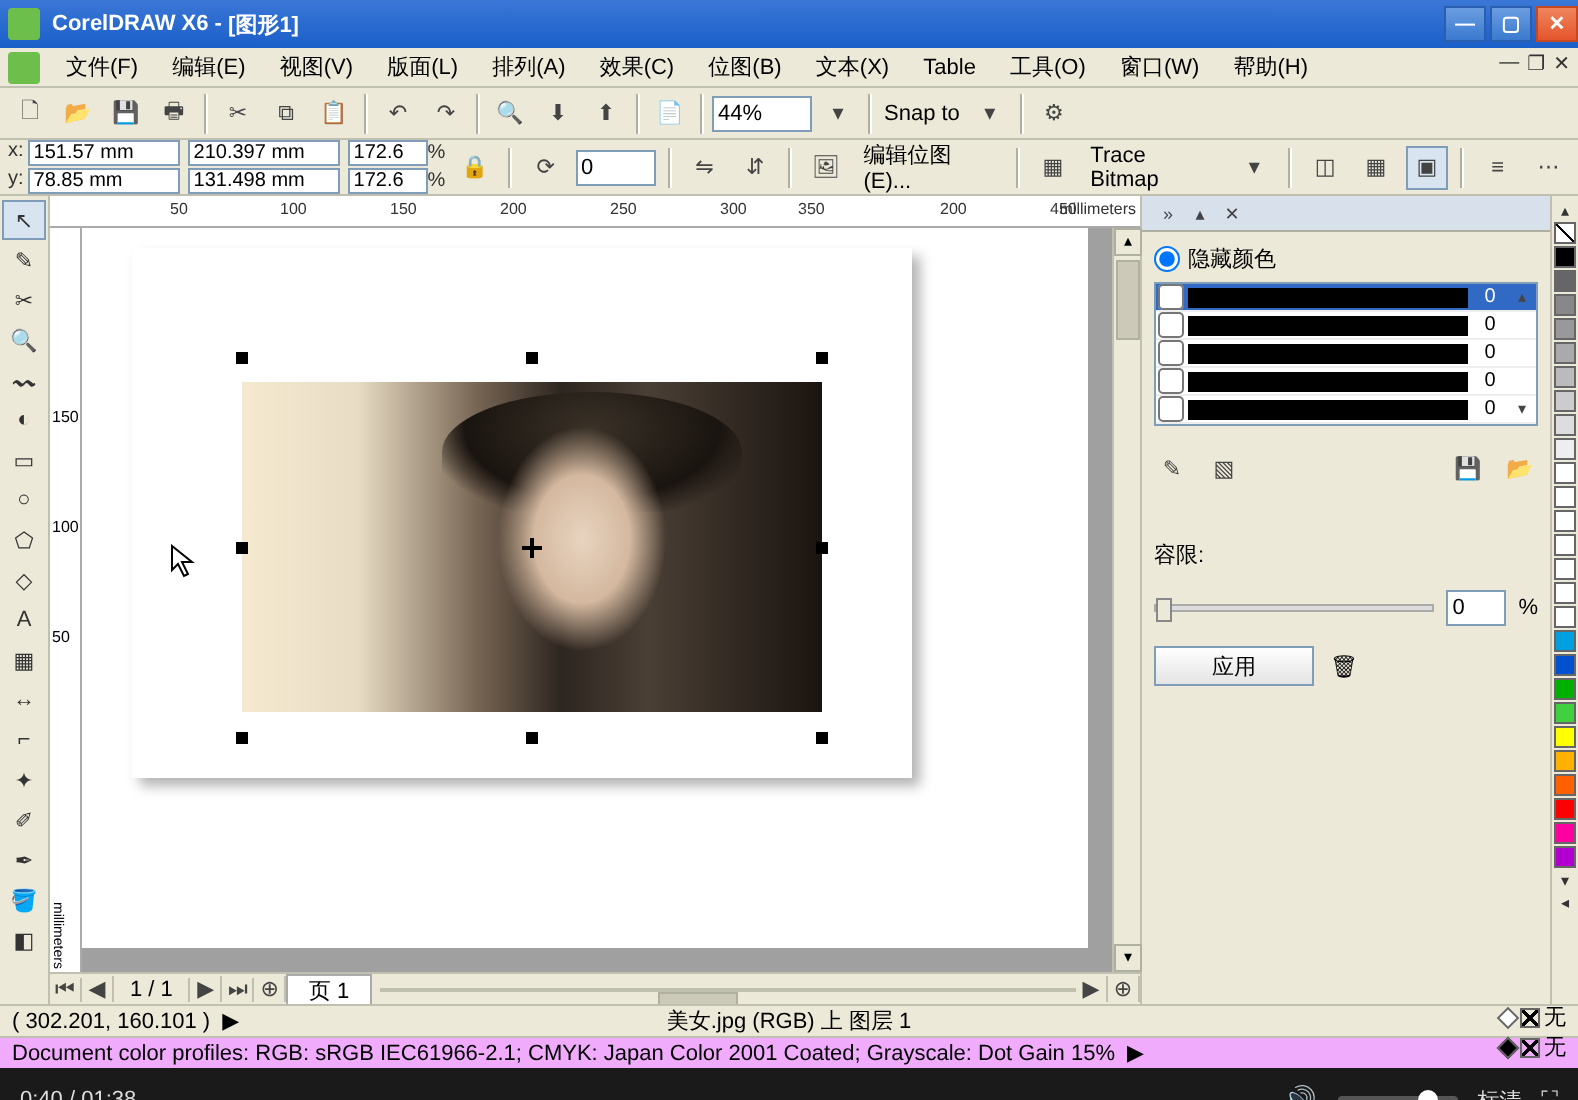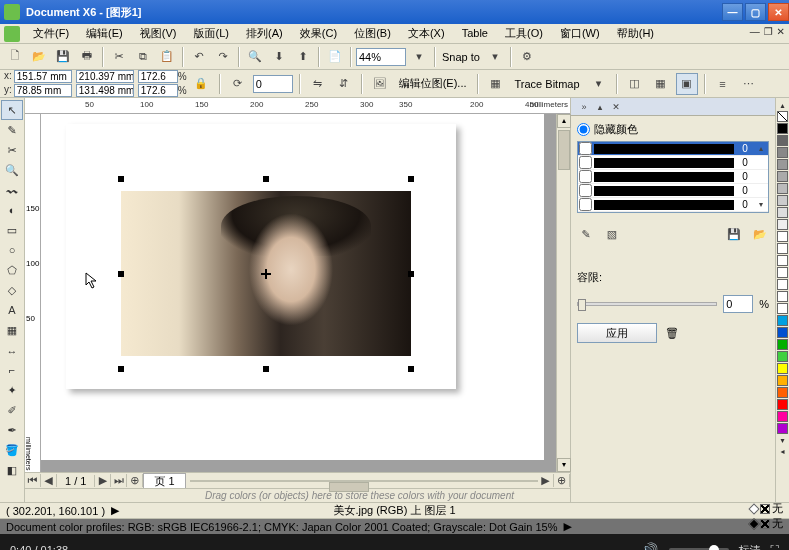--- a/index.html
+++ b/index.html
@@ -22,21 +22,21 @@
 
 .toolbar { height: 26px; background: #ece9d8; display: flex; align-items: center; padding: 0 4px; border-bottom: 1px solid #c0c0b0; gap: 2px; }
 .tbtn { width: 22px; height: 22px; display: flex; align-items: center; justify-content: center; color: #444; cursor: default; }
 .tsep { width: 2px; height: 20px; border-left: 1px solid #b0b0a0; border-right: 1px solid #fff; margin: 0 2px; }
 .tinput { height: 18px; border: 1px solid #7f9db9; background: #fff; padding: 0 2px; font-size: 11px; }
 .tbtn.active { border: 1px solid #7f9db9; background: #d8e4f0; }
 
 
 .propbar { height: 28px; background: #ece9d8; display: flex; align-items: center; padding: 0 4px; border-bottom: 1px solid #c0c0b0; gap: 4px; }
 .coord-group { display: flex; flex-direction: column; gap: 1px; }
-.coord-group input { width: 58px; height: 13px; border: 1px solid #7f9db9; font-size: 10px; padding-left: 2px; }
+.coord-group input { width: 76px; height: 13px; border: 1px solid #7f9db9; font-size: 10px; padding-left: 2px; }
 .lbl { font-size: 10px; color: #333; }
 
 
 .main { display: flex; height: 404px; background: #ece9d8; }
 .toolbox { width: 25px; background: #ece9d8; border-right: 1px solid #c0c0b0; display: flex; flex-direction: column; align-items: center; padding-top: 2px; gap: 0; }
 .toolbox .tool { width: 22px; height: 20px; display: flex; align-items: center; justify-content: center; color: #333; cursor: default; }
 .toolbox .tool.sel { border: 1px solid #7f9db9; background: #d8e4f0; }
 
 .canvas-wrap { flex: 1; display: flex; flex-direction: column; position: relative; }
 .ruler-h { height: 16px; background: #fff; border-bottom: 1px solid #aaa; position: relative; font-size: 8px; color: #333; overflow: hidden; }
@@ -106,21 +106,21 @@
 .page-tabs .tab { padding:0 10px; background:#fff; border:1px solid #aaa; border-bottom:none; }
 .page-tabs .hscroll { flex:1; position:relative; background:#ece9d8; margin-left:4px; border:1px solid #c0c0b0; }
 .page-tabs .hthumb { position:absolute; left:40%; top:1px; height:10px; width:40px; background:#cdc9b8; border:1px solid #b0b0a0; }
 
 
 .hintbar { height:14px; background:#ece9d8; border-top:1px solid #c0c0b0; font-size:10px; font-style:italic; color:#888; padding-left:180px; line-height:14px; }
 
 
 .status1 { height:16px; background:#ece9d8; border-top:1px solid #c0c0b0; display:flex; align-items:center; padding:0 6px; font-size:10px; position:relative; }
 .status1 .center { position:absolute; left:50%; transform:translateX(-50%); }
-.status2 { height:16px; background:#737373; border-top:1px solid #c0c0b0; display:flex; align-items:center; padding:0 6px; font-size:10px; }
+.status2 { height:16px; background:#f0abfc; border-top:1px solid #c0c0b0; display:flex; align-items:center; padding:0 6px; font-size:10px; }
 .fill-outline { position:absolute; right:6px; display:flex; flex-direction:column; gap:0; font-size:9px; top:-2px; }
 .fill-outline .row { display:flex; align-items:center; gap:2px; }
 .fill-outline .diamond { width:8px; height:8px; transform:rotate(45deg); border:1px solid #666; }
 .fill-outline .xbox { width:10px; height:10px; border:1px solid #666; position:relative; }
 .fill-outline .xbox::after{content:"";position:absolute;inset:0;background:linear-gradient(45deg,transparent 42%,#000 42%,#000 58%,transparent 58%),linear-gradient(-45deg,transparent 42%,#000 42%,#000 58%,transparent 58%);}
 
 
 .player { height:32px; background:#1a1a1a; display:flex; align-items:center; color:#ddd; padding:0 10px; gap:10px; }
 .player .time { font-size:11px; }
 .player .spacer { flex:1; }
@@ -129,21 +129,21 @@
 
 .cursor { position:absolute; width:14px; height:18px; pointer-events:none; }
 
 svg { display:block; }
 </style>
 </head>
 <body>
 
 <div class="titlebar">
   <div class="logo"></div>
-  <span>Document X6</span>
+  <span>CorelDRAW X6</span>
   <span>&nbsp;-&nbsp;</span>
   <span>[图形1]</span>
   <div class="spacer"></div>
   <div class="wbtn">—</div>
   <div class="wbtn">▢</div>
   <div class="wbtn close">✕</div>
 </div>
 
 <div class="menubar">
   <div class="logo2"></div>
@@ -324,21 +324,20 @@
       <div class="nav">▶</div>
       <div class="nav">⏭</div>
       <div class="nav">⊕</div>
       <div class="tab">页 1</div>
       <div class="hscroll">
         <div class="hthumb"></div>
       </div>
       <div class="nav">▶</div>
       <div class="nav">⊕</div>
     </div>
-    <div class="hintbar">Drag colors (or objects) here to store these colors with your document</div>
   </div>
 
   <div class="docker">
     <div class="docker-title">
       <span class="dbtn">»</span>
       <span class="dbtn">▴</span>
       <span class="dbtn">✕</span>
     </div>
     <div class="docker-body">
       <label class="radio-row">

